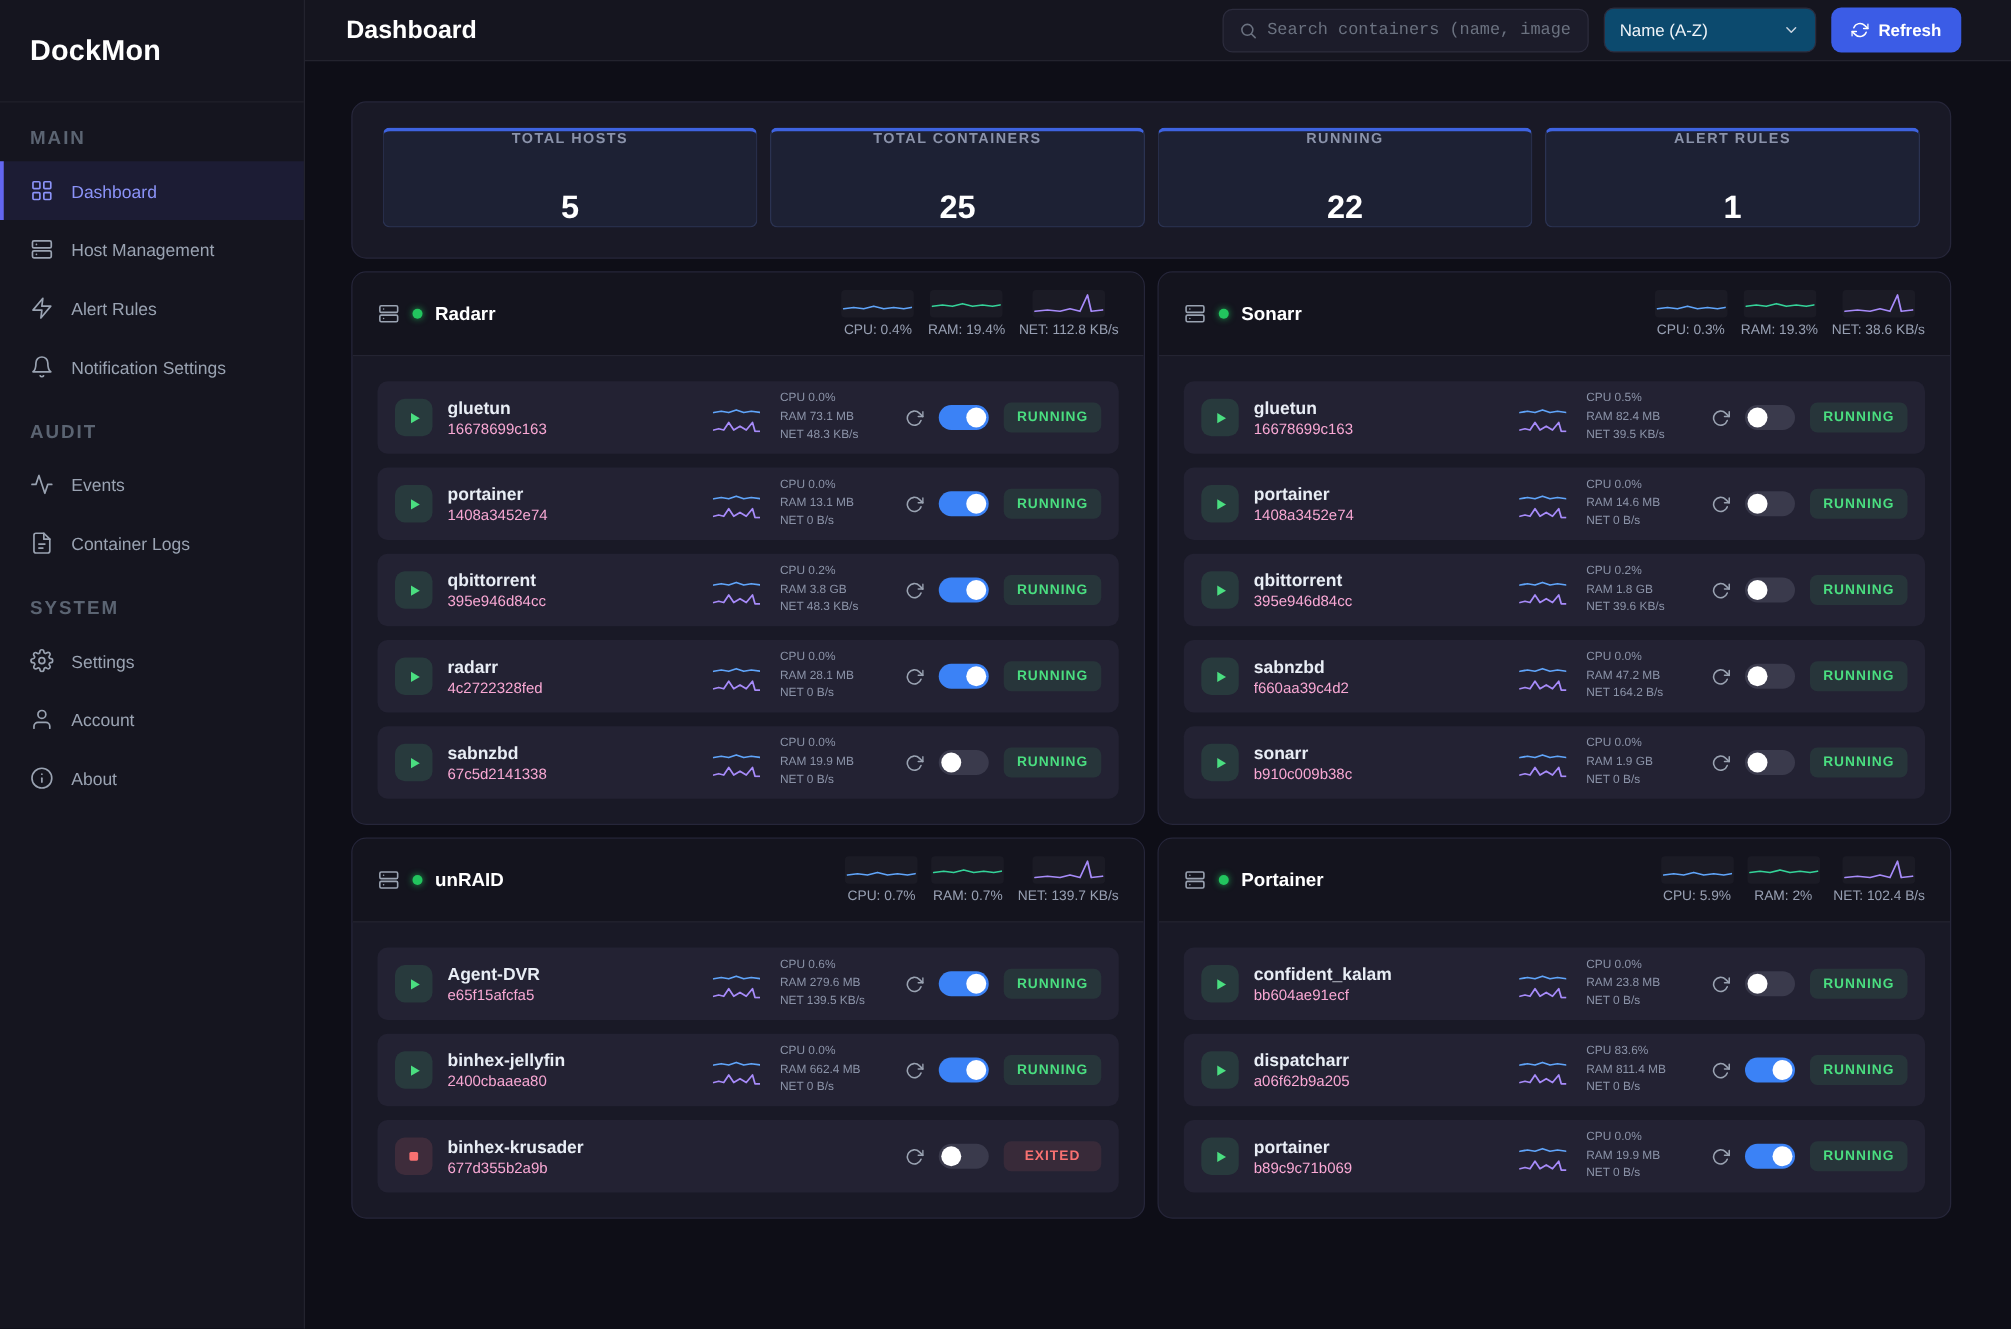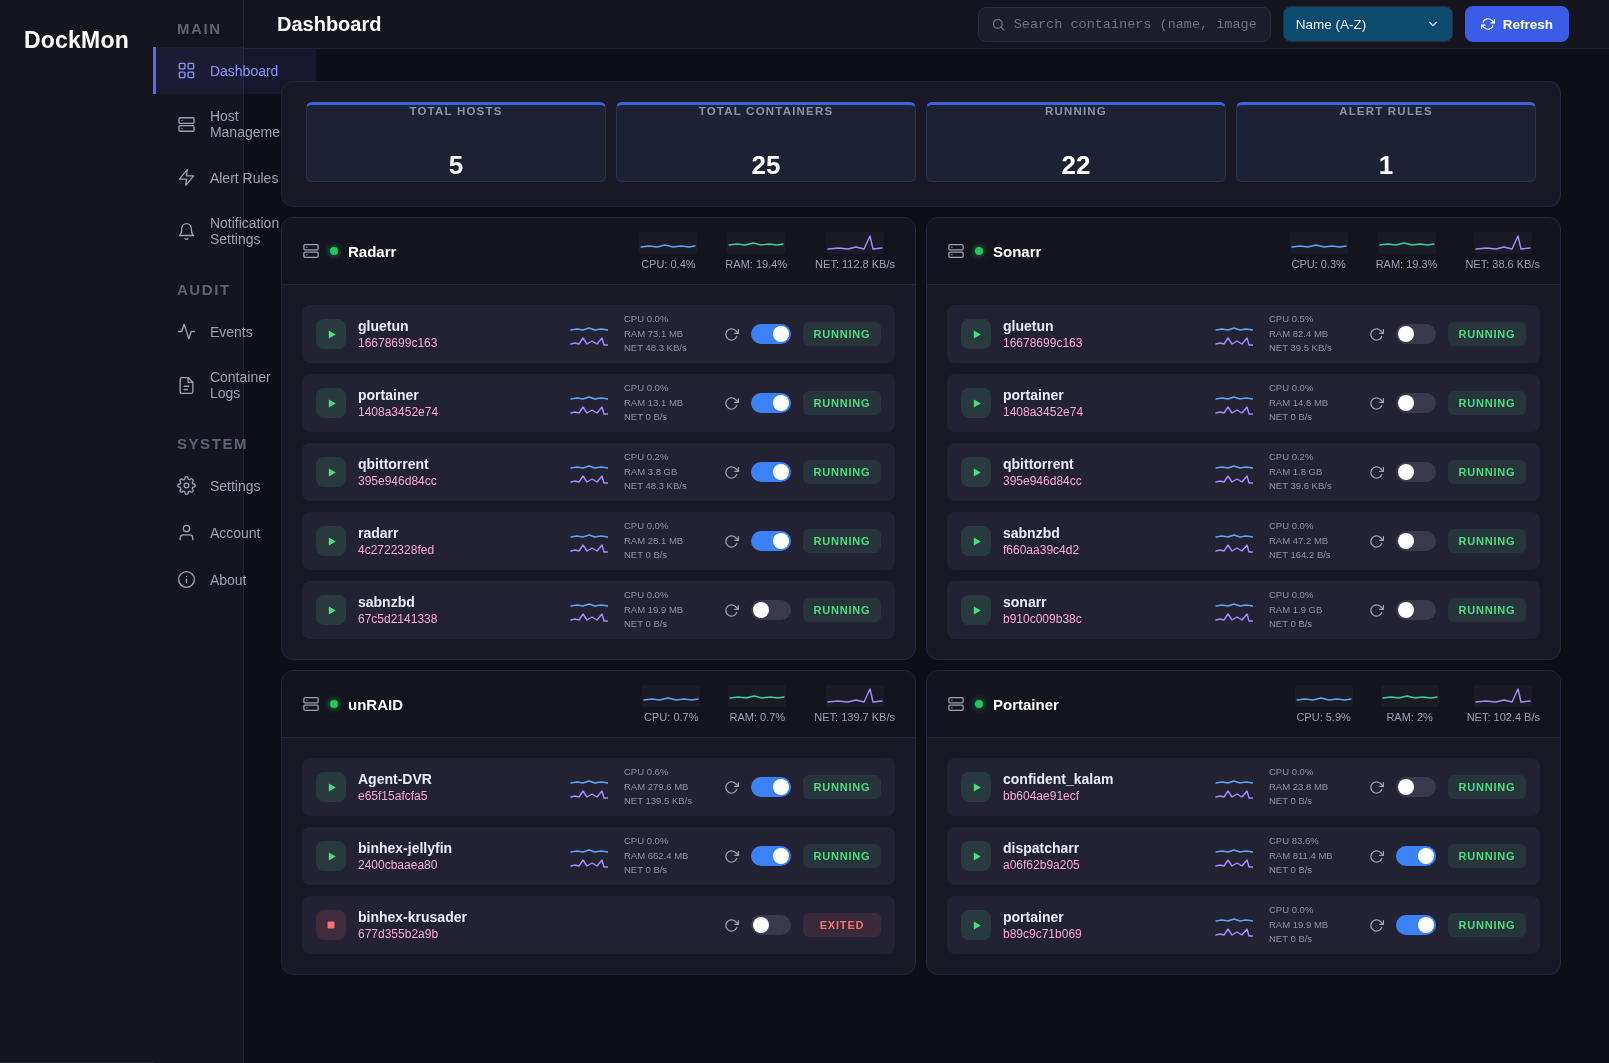--- a/index.html
+++ b/index.html
@@ -1,20 +1,20 @@
 <!DOCTYPE html>
 <html><head>
 <meta charset="utf-8">
 <style>
   *{margin:0;padding:0;box-sizing:border-box}
   html,body{width:1609px;height:1063px;overflow:hidden}
   body{background:#0e0e17;color:#e2e8f0;font-family:"Liberation Sans",sans-serif;display:flex}
 
   
-  .sidebar{width:244px;min-width:244px;height:100%;background:#15151f;border-right:1px solid #23232e;display:flex;}
+  .sidebar{width:244px;min-width:244px;height:100%;background:#15151f;border-right:1px solid #23232e;display:flex;flex-direction:column}
   .logo{padding:27px 24px;font-size:23px;font-weight:700;color:#fff;border-bottom:1px solid #20202b;letter-spacing:.2px}
   .nav-section-label{padding:20px 24px 10px;font-size:15px;font-weight:700;color:#5b6472;letter-spacing:1.6px}
   .nav-item{display:flex;align-items:center;gap:14px;padding:14px 24px 14px 21px;font-size:14px;color:#9aa3b2;cursor:pointer;border-left:3px solid transparent}
   .nav-item.active{background:rgba(99,102,241,.10);border-left-color:#6366f1;color:#8b93f8}
   .nav-icon{width:19px;height:19px;display:inline-flex;flex:none}
   .nav-icon svg{width:19px;height:19px}
 
   
   .main{flex:1;display:flex;flex-direction:column;height:100%;overflow:hidden}
   .topbar{height:49px;min-height:49px;background:#15151f;border-bottom:1px solid #23232e;display:flex;align-items:center;padding:0 40px 0 33px}
@@ -39,21 +39,21 @@
   .stat-value{font-size:26px;font-weight:700;color:#fff}
 
   
   .host-grid{display:grid;grid-template-columns:1fr 1fr;gap:10px}
   .host-card{background:#191926;border:1px solid #26263a;border-radius:12px;overflow:hidden}
   .host-header{display:flex;align-items:center;justify-content:space-between;background:#14141e;border-bottom:1px solid #242432;padding:14px 20px}
   .host-title{display:flex;align-items:center;gap:10px}
   .host-icon svg{width:18px;height:18px;stroke:#9aa3b2;display:block}
   .host-dot{width:8px;height:8px;border-radius:50%;background:#22c55e;box-shadow:0 0 6px rgba(34,197,94,.8)}
   .host-name{font-size:15px;font-weight:700;color:#fff}
-  .host-charts{display:flex;gap:28px}
+  .host-charts{display:flex;gap:11px}
   .host-chart{display:flex;flex-direction:column;align-items:center;gap:4px}
   .host-chart-box{width:58px;height:22px;background:rgba(255,255,255,.03);border-radius:3px;display:flex;align-items:flex-end;overflow:hidden}
   .host-chart-label{font-size:11px;color:#98a0b3;white-space:nowrap}
   .host-body{padding:20px;display:flex;flex-direction:column;gap:11px}
 
   
   .container-row{background:#232233;border-radius:8px;padding:10px 14px;display:flex;align-items:center;gap:12px;height:58px}
   .state-btn{width:30px;height:30px;border-radius:8px;display:flex;align-items:center;justify-content:center;border:none;cursor:pointer;flex:none;background:transparent}
   .state-btn.running{background:rgba(74,222,128,.13)}
   .state-btn.exited{background:rgba(248,113,113,.13)}

